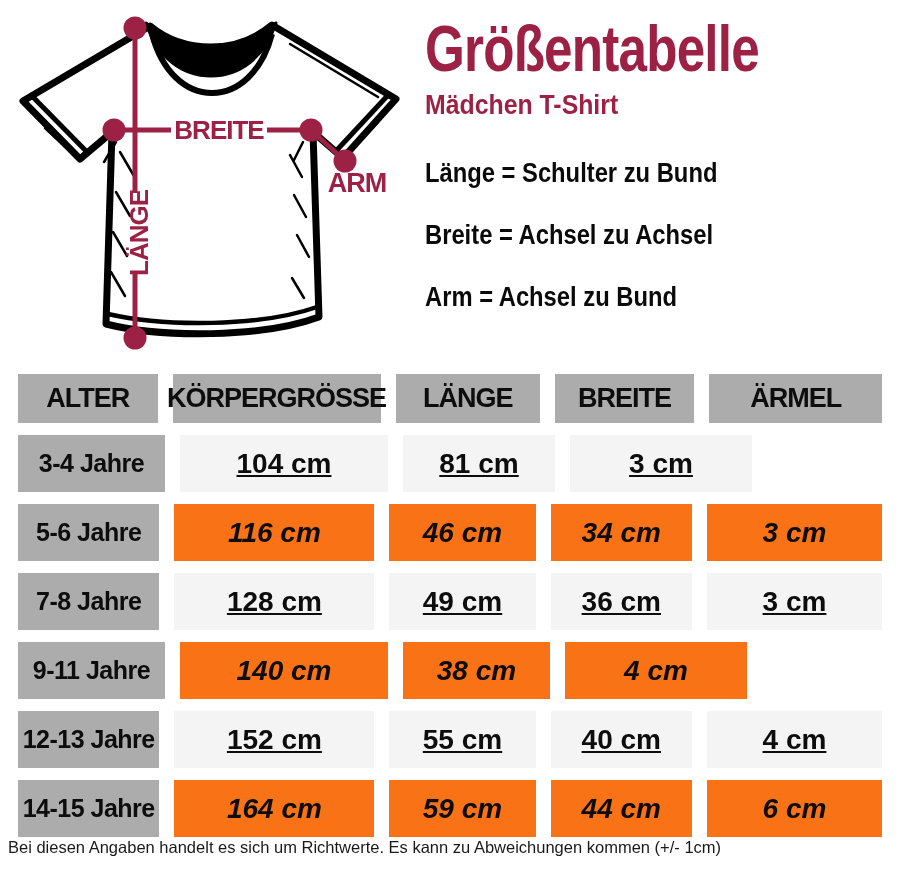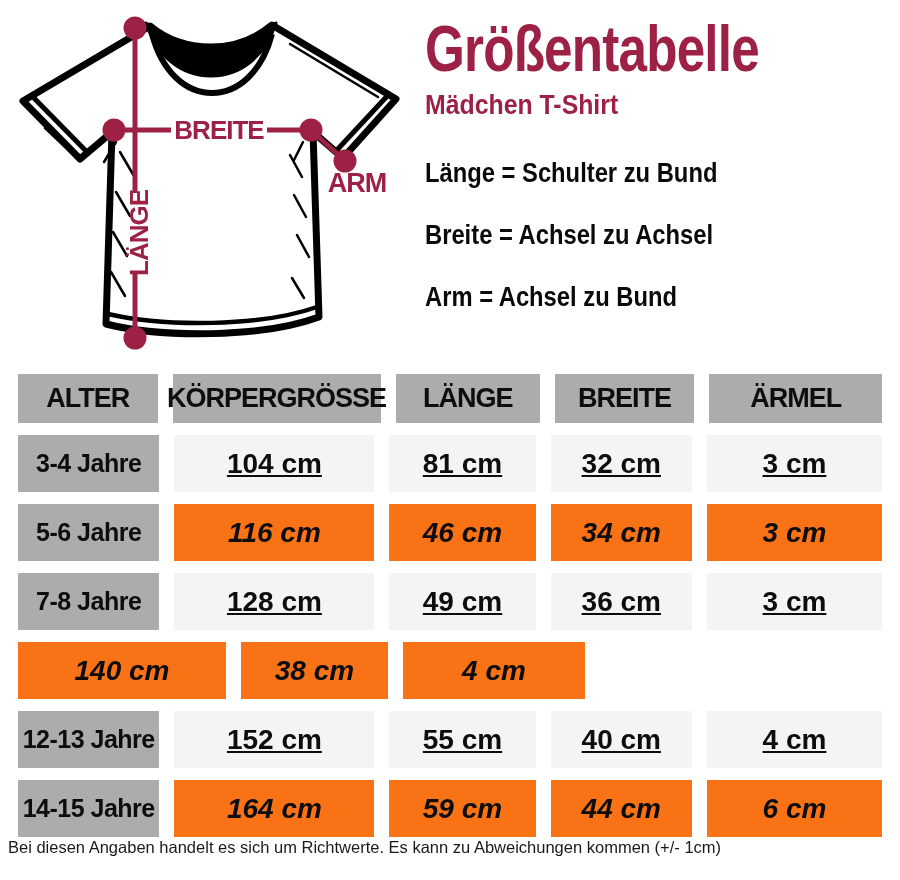--- a/index.html
+++ b/index.html
@@ -130,41 +130,41 @@
       <div class="cell c2">KÖRPERGRÖSSE</div>
       <div class="cell c3">LÄNGE</div>
       <div class="cell c4">BREITE</div>
       <div class="cell c5">ÄRMEL</div>
     </div>
 
     <div class="trow tdata light">
       <div class="cell c1 age">3-4 Jahre</div>
       <div class="cell c2">104 cm</div>
       <div class="cell c3">81 cm</div>
-      <div class="cell c4">32 cm</div>
       <div class="cell c5">3 cm</div>
     </div>
 
     <div class="trow tdata dark">
       <div class="cell c1 age">5-6 Jahre</div>
       <div class="cell c2">116 cm</div>
       <div class="cell c3">46 cm</div>
       <div class="cell c4">34 cm</div>
       <div class="cell c5">3 cm</div>
     </div>
 
     <div class="trow tdata light">
       <div class="cell c1 age">7-8 Jahre</div>
       <div class="cell c2">128 cm</div>
       <div class="cell c3">49 cm</div>
       <div class="cell c4">36 cm</div>
       <div class="cell c5">3 cm</div>
     </div>
 
     <div class="trow tdata dark">
+      <div class="cell c1 age">9-11 Jahre</div>
       <div class="cell c2">140 cm</div>
       <div class="cell c4">38 cm</div>
       <div class="cell c5">4 cm</div>
     </div>
 
     <div class="trow tdata light">
       <div class="cell c1 age">12-13 Jahre</div>
       <div class="cell c2">152 cm</div>
       <div class="cell c3">55 cm</div>
       <div class="cell c4">40 cm</div>

